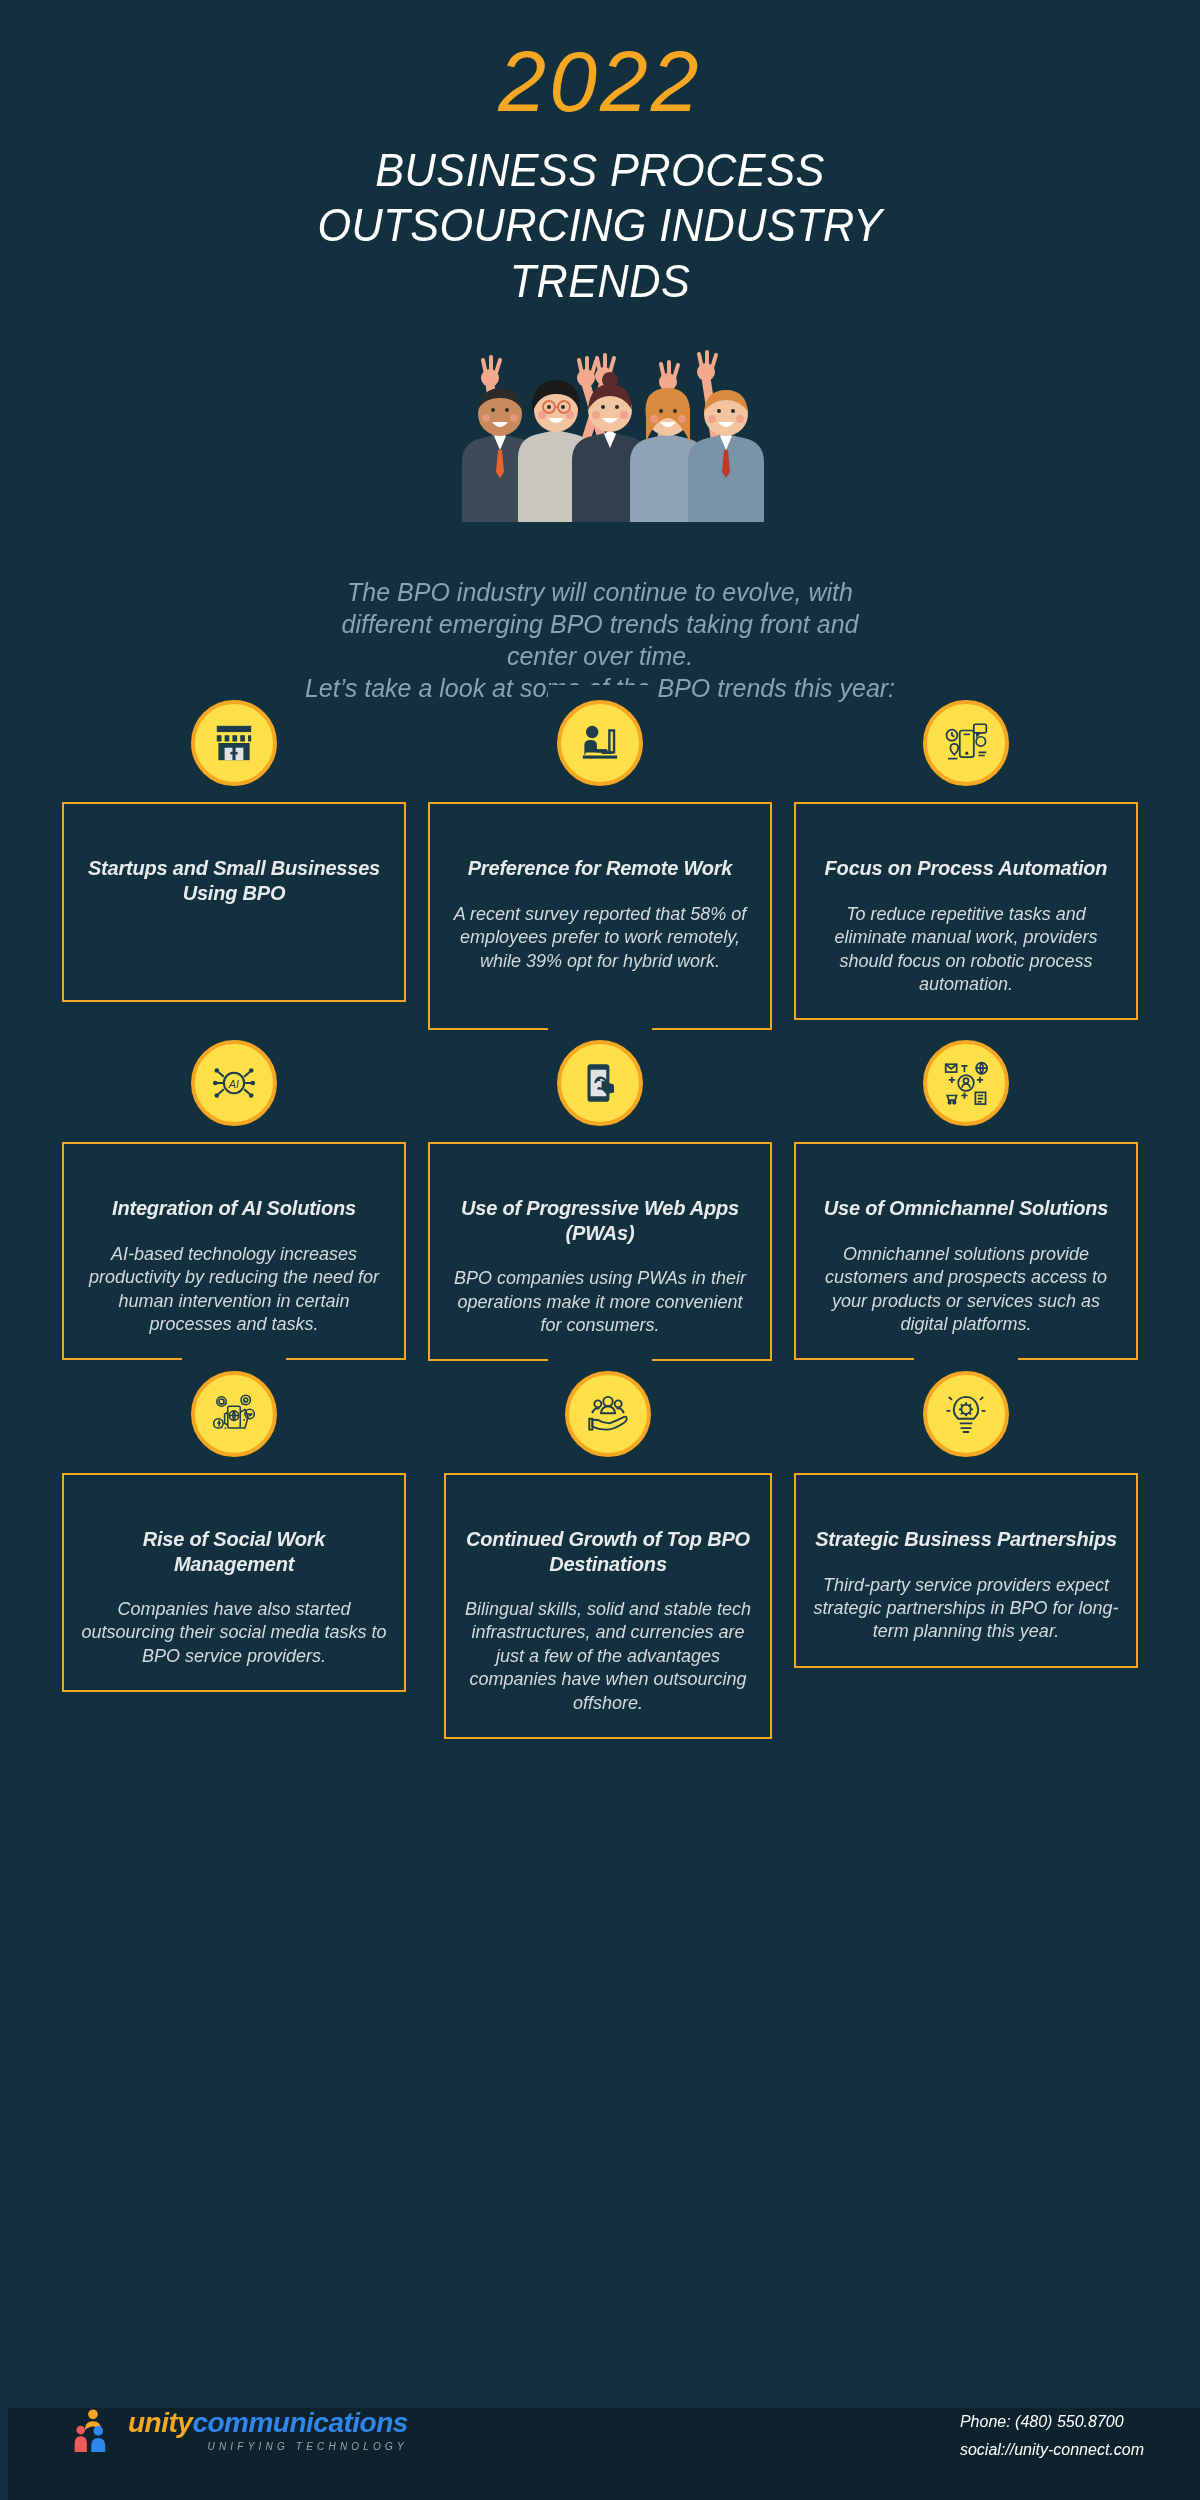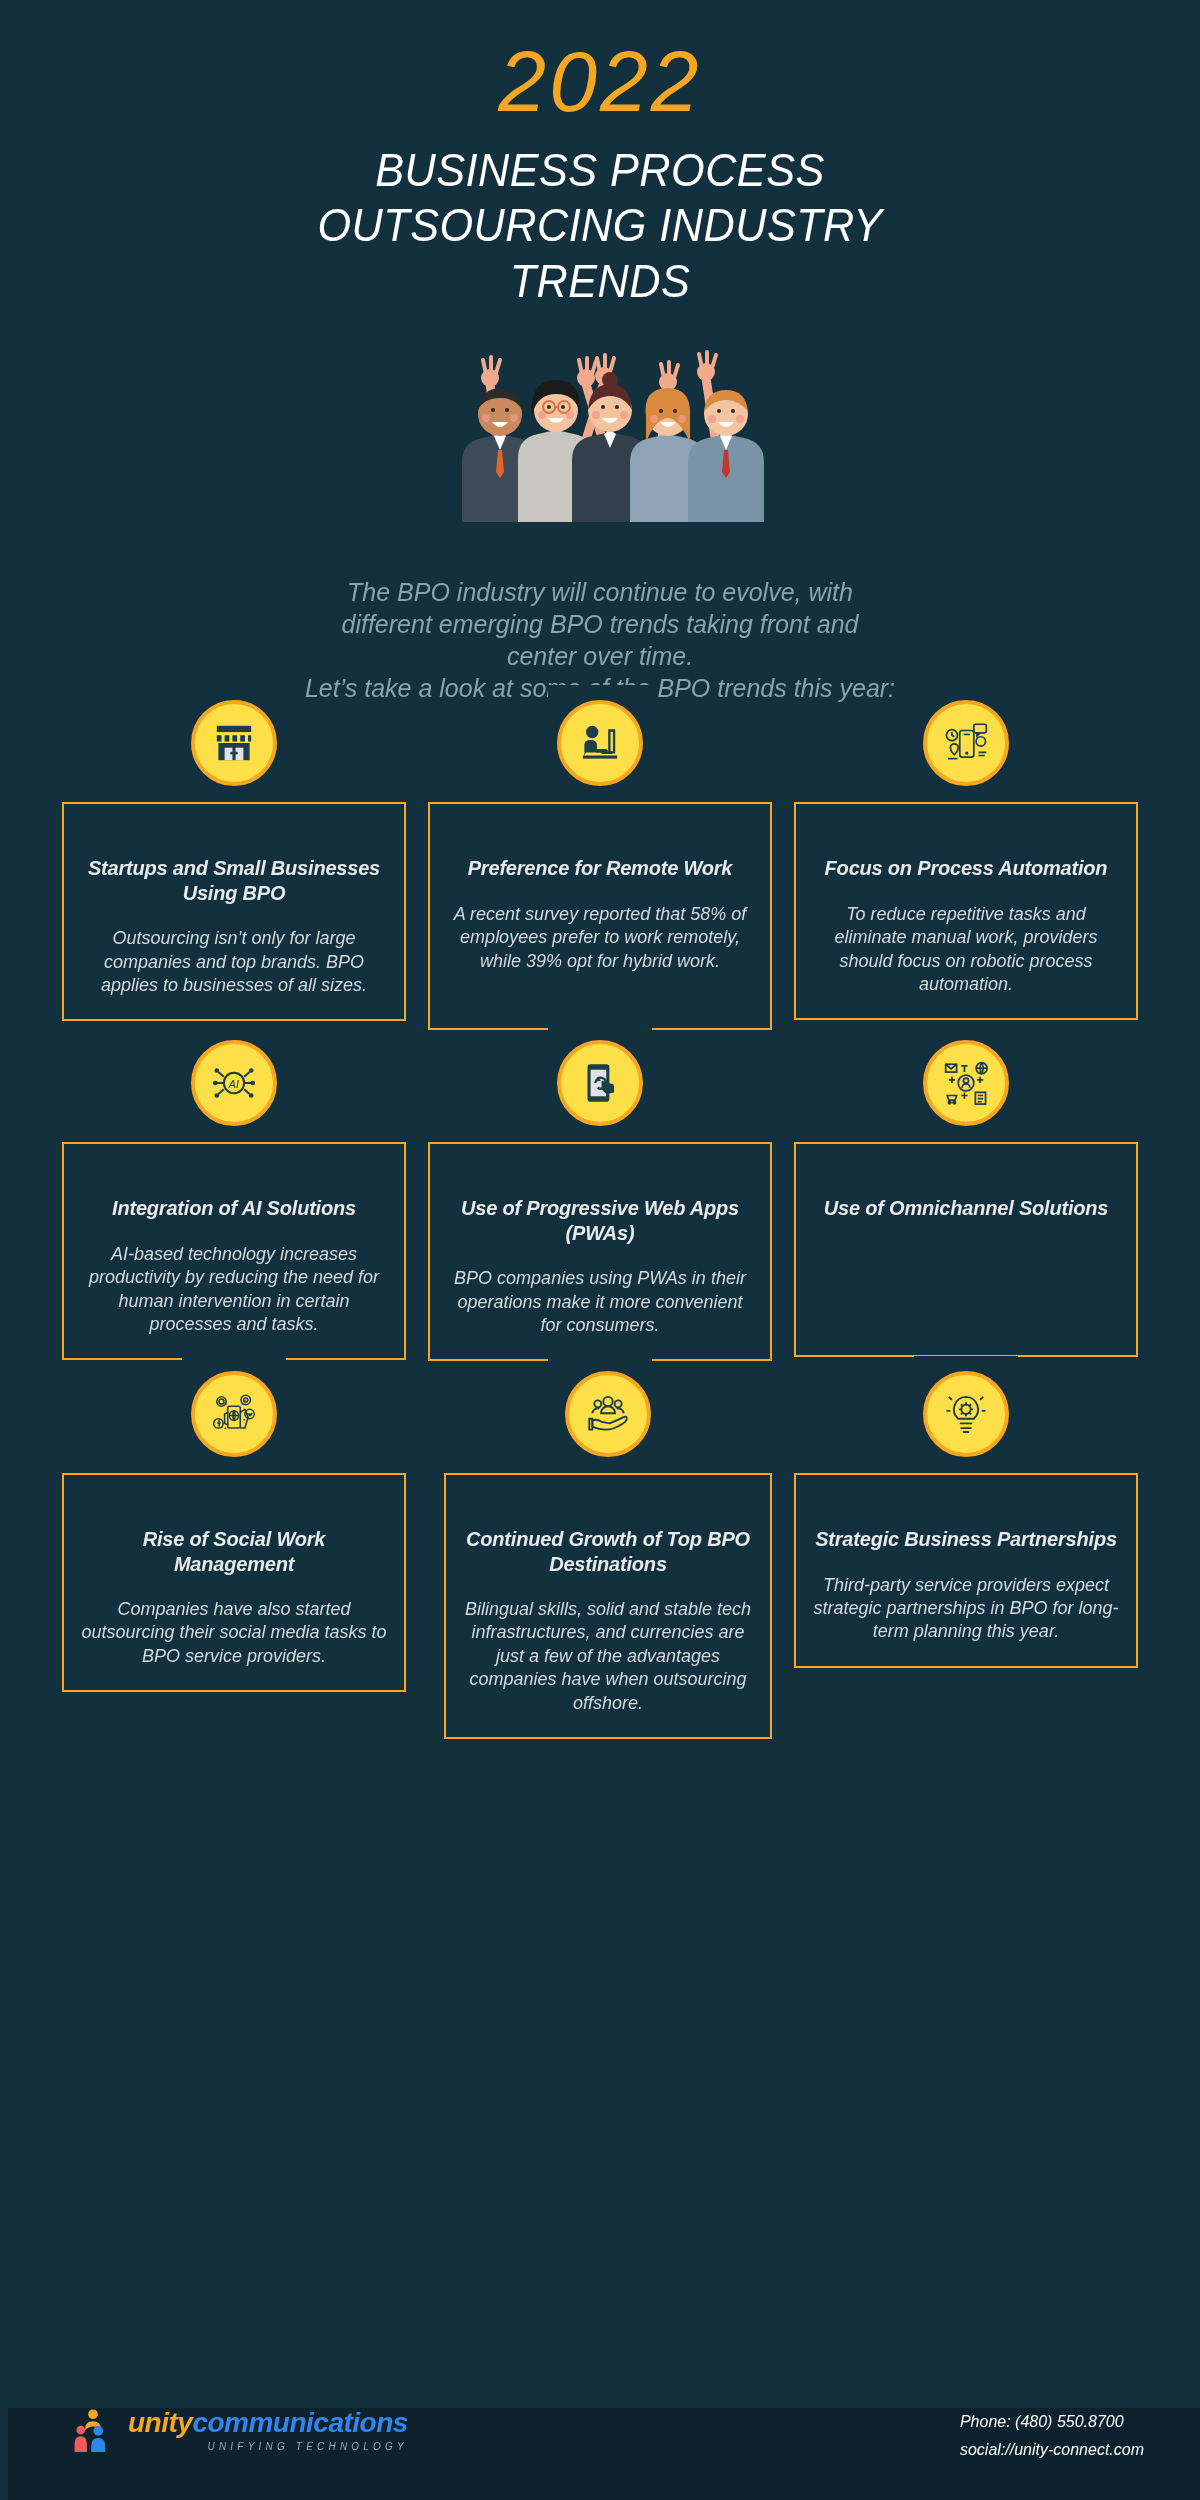--- a/index.html
+++ b/index.html
@@ -302,21 +302,20 @@
             <rect x="10" y="10" width="44" height="8" fill="#1d3c4c" stroke="none"></rect>
             <path d="M10 22 L16 22 L16 30 L10 30 Z M20 22 L26 22 L26 30 L20 30 Z M30 22 L36 22 L36 30 L30 30 Z M40 22 L46 22 L46 30 L40 30 Z M50 22 L54 22 L54 30 L50 30 Z" fill="#1d3c4c" stroke="none"></path>
             <rect x="12" y="32" width="40" height="22" fill="#1d3c4c" stroke="none"></rect>
             <rect x="20" y="38" width="10" height="16" fill="#e1e2e3" stroke="none"></rect>
             <rect x="34" y="38" width="10" height="16" fill="#e1e2e3" stroke="none"></rect>
             <circle cx="29" cy="45" r="1.8" fill="#1d3c4c" stroke="none"></circle>
             <circle cx="35" cy="45" r="1.8" fill="#1d3c4c" stroke="none"></circle>
           </svg>
         </div>
         <div class="card-title">Startups and Small Businesses Using BPO</div>
-        <div class="card-body">Outsourcing isn’t only for large companies and top brands. BPO applies to businesses of all sizes.</div>
       </div>
     </div>
 
     <div class="card-slot r1c2">
       <div class="badge-mask"></div>
       <div class="card">
         <div class="badge">
           <svg viewBox="0 0 64 64" fill="#1d3c4c">
             <circle cx="22" cy="18" r="8"></circle>
             <path d="M12 48 L12 34 Q12 28 20 28 Q28 28 28 34 L28 40 L40 40 L40 44 L14 44 Z"></path>
@@ -412,20 +411,21 @@
             <path d="M46 28 L54 28 M50 24 L50 32"></path>
             <path d="M26 48 L34 48 M30 44 L30 52"></path>
             <path d="M8 48 L20 48 L18 54 L10 54 Z"></path>
             <circle cx="11" cy="57" r="1.6" fill="#1d3c4c"></circle>
             <circle cx="17" cy="57" r="1.6" fill="#1d3c4c"></circle>
             <rect x="44" y="44" width="13" height="15"></rect>
             <path d="M47 48 L54 48 M47 52 L54 52 M47 56 L52 56"></path>
           </svg>
         </div>
         <div class="card-title">Use of Omnichannel Solutions</div>
+        <div class="card-body">Omnichannel solutions provide customers and prospects access to your products or services such as digital platforms.</div>
       </div>
     </div>
   </div>
 
   <div class="grid r3">
     <div class="card-slot r3c1">
       <div class="badge-mask"></div>
       <div class="card">
         <div class="badge">
           <svg viewBox="0 0 64 64" fill="none" stroke="#1d3c4c" stroke-width="2">

